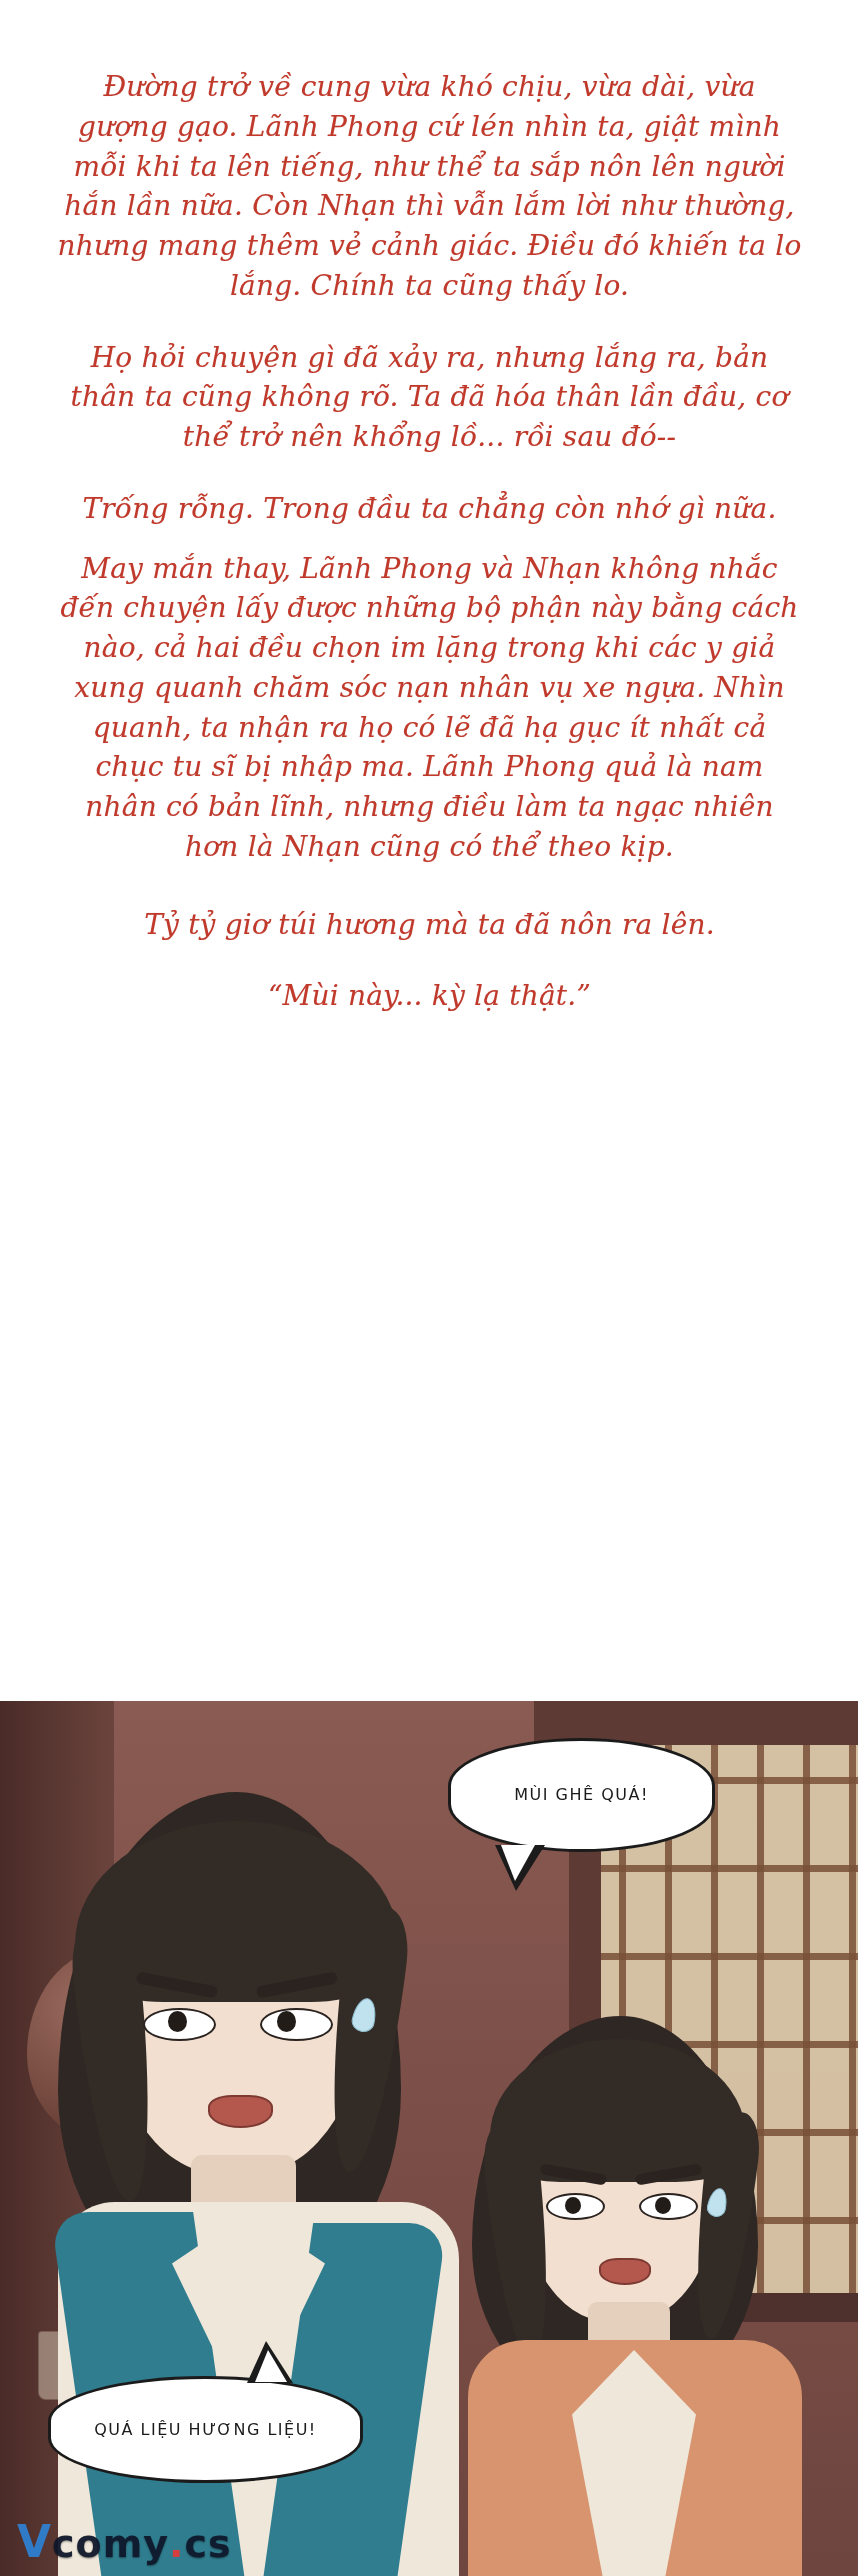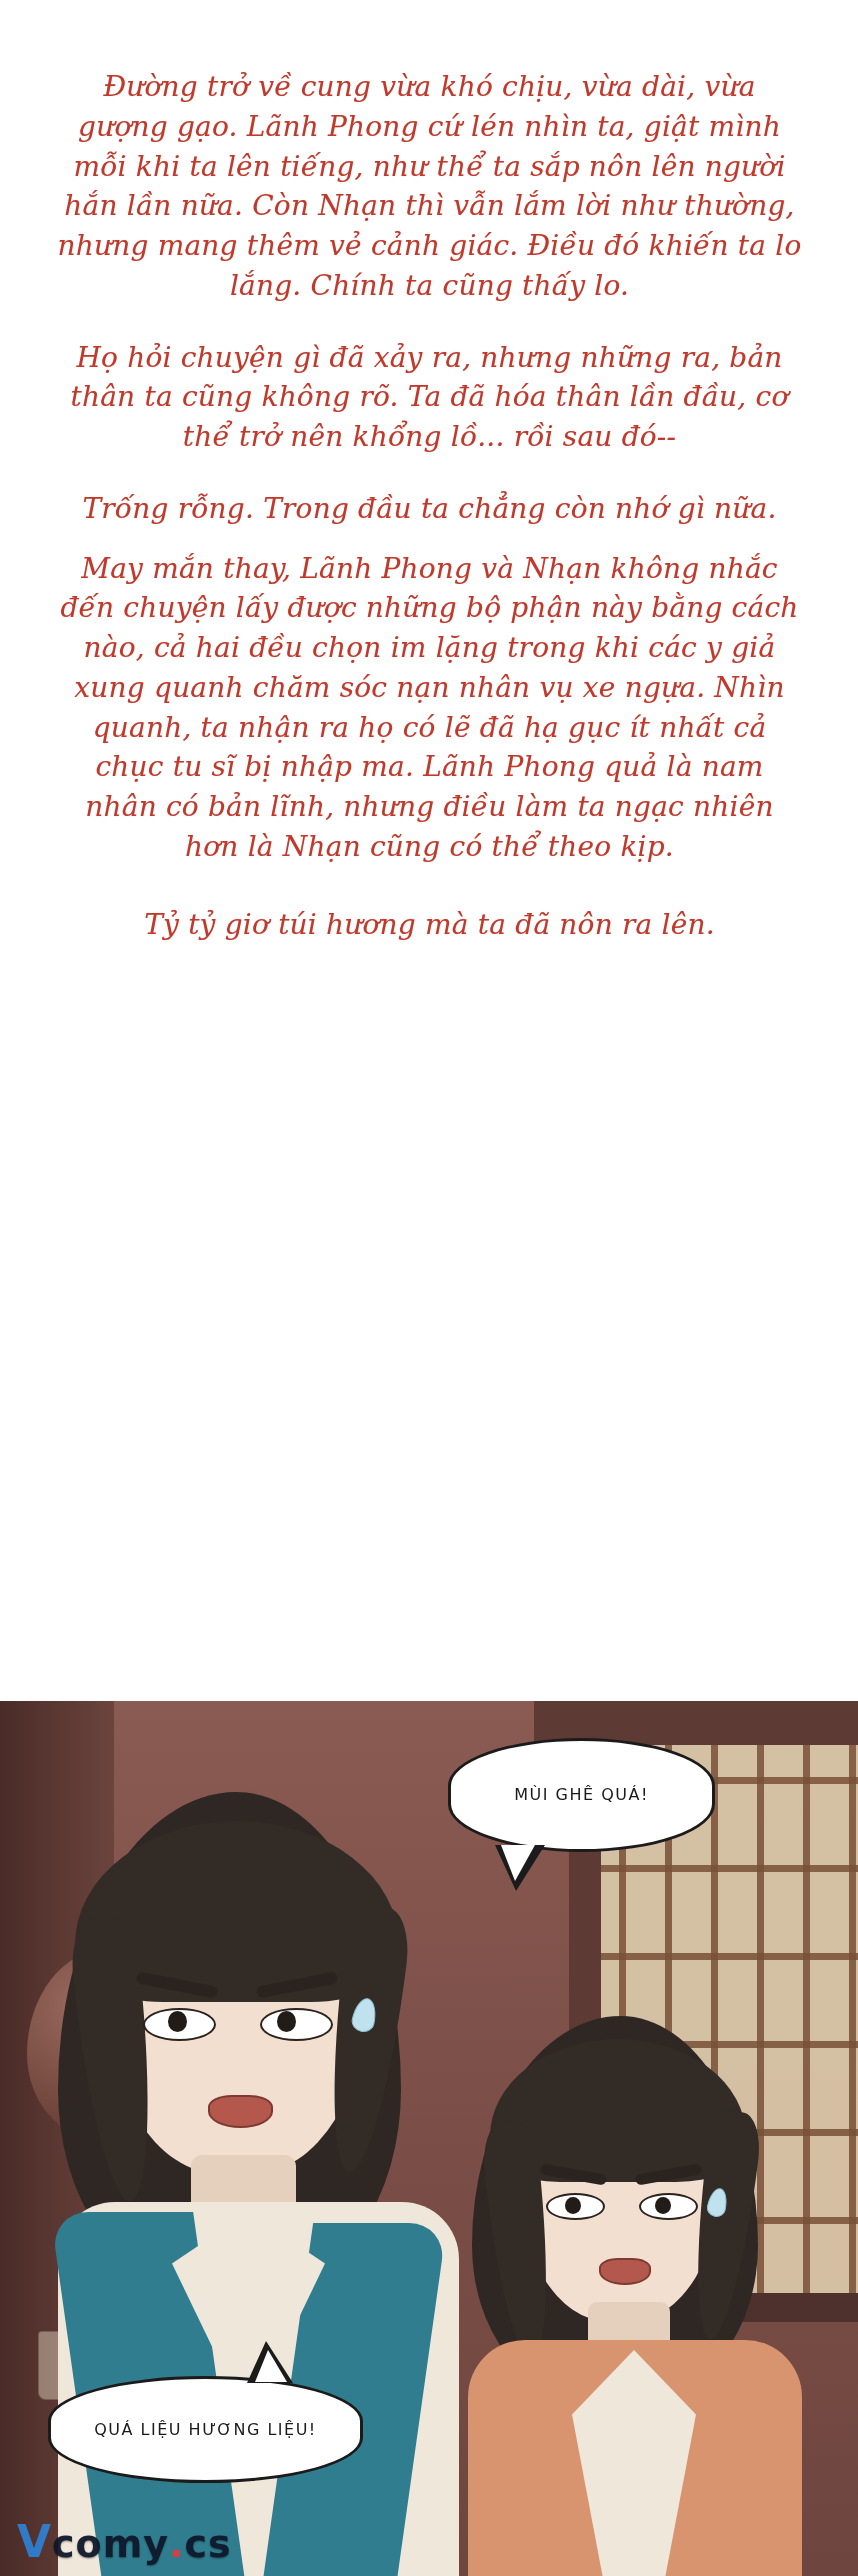--- a/index.html
+++ b/index.html
@@ -370,24 +370,25 @@
   .watermark .wm-rest { color: #0f172a; text-shadow: 0 1px 1.9px rgba(0,0,0,0.45); }
   .watermark .wm-dot { color: #e03b3b; }
 </style>
 </head>
 <body>
 
 <div class="page">
 
   <div class="narration">
     <p class="para p1">Đường trở về cung vừa khó chịu, vừa dài, vừa gượng gạo. Lãnh Phong cứ lén nhìn ta, giật mình mỗi khi ta lên tiếng, như thể ta sắp nôn lên người hắn lần nữa. Còn Nhạn thì vẫn lắm lời như thường, nhưng mang thêm vẻ cảnh giác. Điều đó khiến ta lo lắng. Chính ta cũng thấy lo.</p>
-    <p class="para p2">Họ hỏi chuyện gì đã xảy ra, nhưng những ra, bản thân ta cũng không rõ. Ta đã hóa thân lần đầu, cơ thể trở nên khổng lồ... rồi sau đó--</p>
+    <p class="para p2">Họ hỏi chuyện gì đã xảy ra, nhưng lắng ra, bản thân ta cũng không rõ. Ta đã hóa thân lần đầu, cơ thể trở nên khổng lồ... rồi sau đó--</p>
     <p class="para p3">Trống rỗng. Trong đầu ta chẳng còn nhớ gì nữa.</p>
     <p class="para p4">May mắn thay, Lãnh Phong và Nhạn không nhắc đến chuyện lấy được những bộ phận này bằng cách nào, cả hai đều chọn im lặng trong khi các y giả xung quanh chăm sóc nạn nhân vụ xe ngựa. Nhìn quanh, ta nhận ra họ có lẽ đã hạ gục ít nhất cả chục tu sĩ bị nhập ma. Lãnh Phong quả là nam nhân có bản lĩnh, nhưng điều làm ta ngạc nhiên hơn là Nhạn cũng có thể theo kịp.</p>
     <p class="para p5">Tỷ tỷ giơ túi hương mà ta đã nôn ra lên.</p>
+    <p class="para p6">“Mùi này... kỳ lạ thật.”</p>
   </div>
 
   <div class="panel">
     <div class="bg-wall"></div>
     <div class="bg-left-dark"></div>
     <div class="bg-right-shoji"></div>
     <div class="bg-beam-h"></div>
     <div class="bg-beam-v"></div>
     <div class="bg-floorline"></div>
     <div class="bg-jar"></div>

